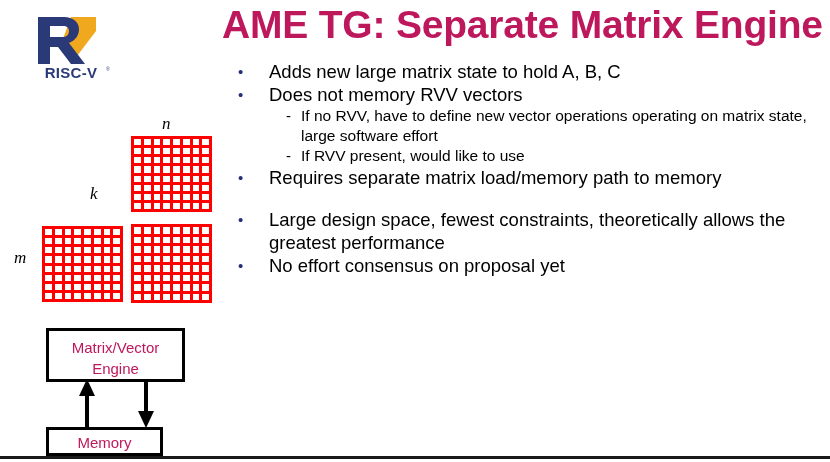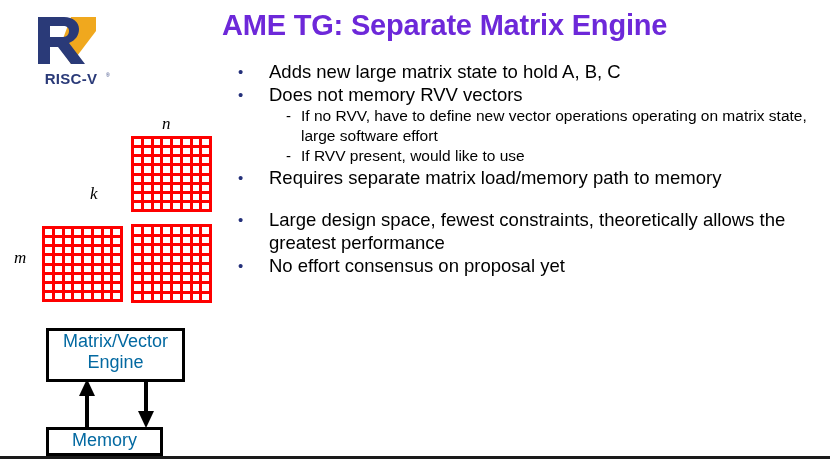--- a/index.html
+++ b/index.html
@@ -27,36 +27,36 @@
   #logo-mark {
     position: absolute;
     left: 8px;
     top: 3px;
     width: 58px;
     height: 47px;
   }
   #logo-text {
     position: absolute;
     left: 0px;
-    top: 56px;
+    top: 50px;
     width: 82px;
     height: 18px;
     text-align: center;
   }
   #logo-text svg { display: block; }
 
   
   #title {
     position: absolute;
     left: 222px;
     top: 8px;
     width: 600px;
-    font-size: 29px;
+    font-size: 39px;
     font-weight: bold;
-    color: #6d28d9;
+    color: #be185d;
     letter-spacing: -0.2px;
     line-height: 34px;
     white-space: nowrap;
   }
 
   
   #body {
     position: absolute;
     left: 234px;
     top: 60px;
@@ -146,26 +146,26 @@
     top: 320px;
     width: 225px;
     height: 142px;
   }
   .blockbox {
     position: absolute;
     border: 3px solid #000000;
     background: #ffffff;
     box-sizing: border-box;
     display: flex;
-    align-items: flex-start;
+    align-items: flex-end;
     justify-content: center;
     text-align: center;
-    font-size: 18px;
+    font-size: 15px;
     line-height: 21px;
-    color: #0369a1;
+    color: #be185d;
   }
   #box-engine { left: 46px; top: 8px; width: 139px; height: 54px; }
   #box-memory { left: 46px; top: 107px; width: 117px; height: 29px; }
   .arrow-svg { position: absolute; left: 0; top: 0; width: 225px; height: 142px; pointer-events: none; }
 
   
   #bottom-rule {
     position: absolute;
     left: 0;
     top: 456px;

